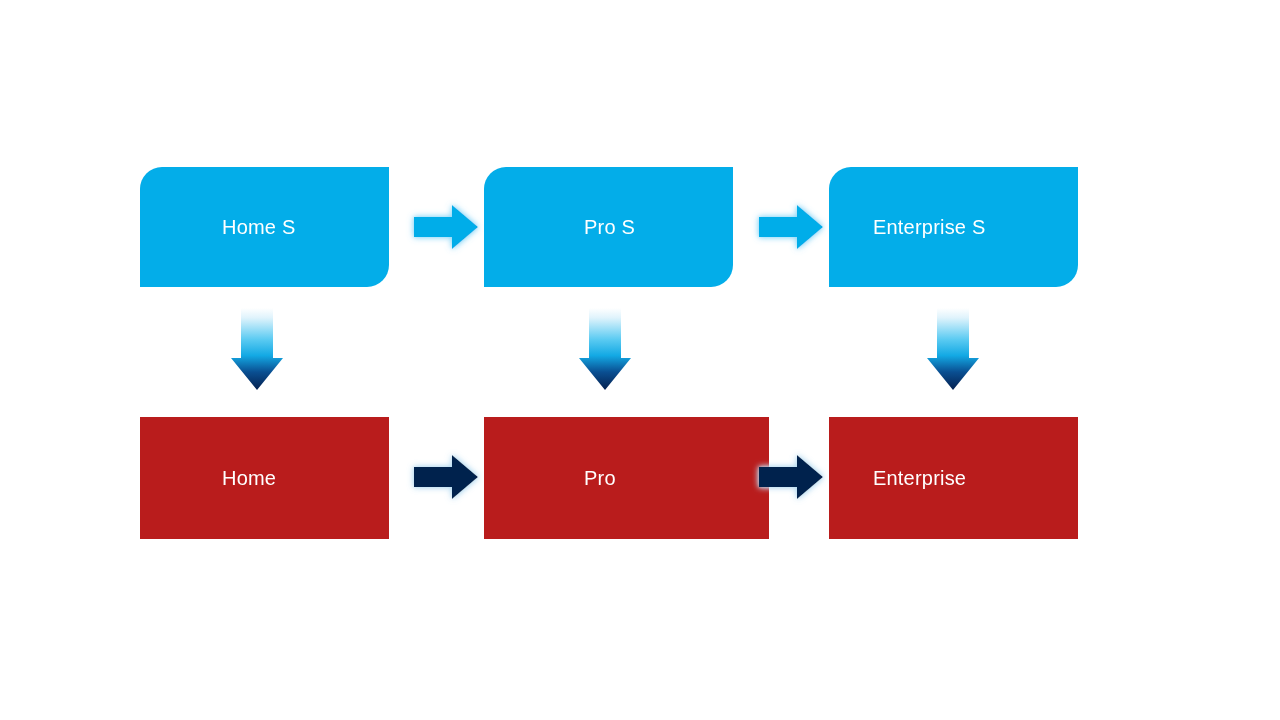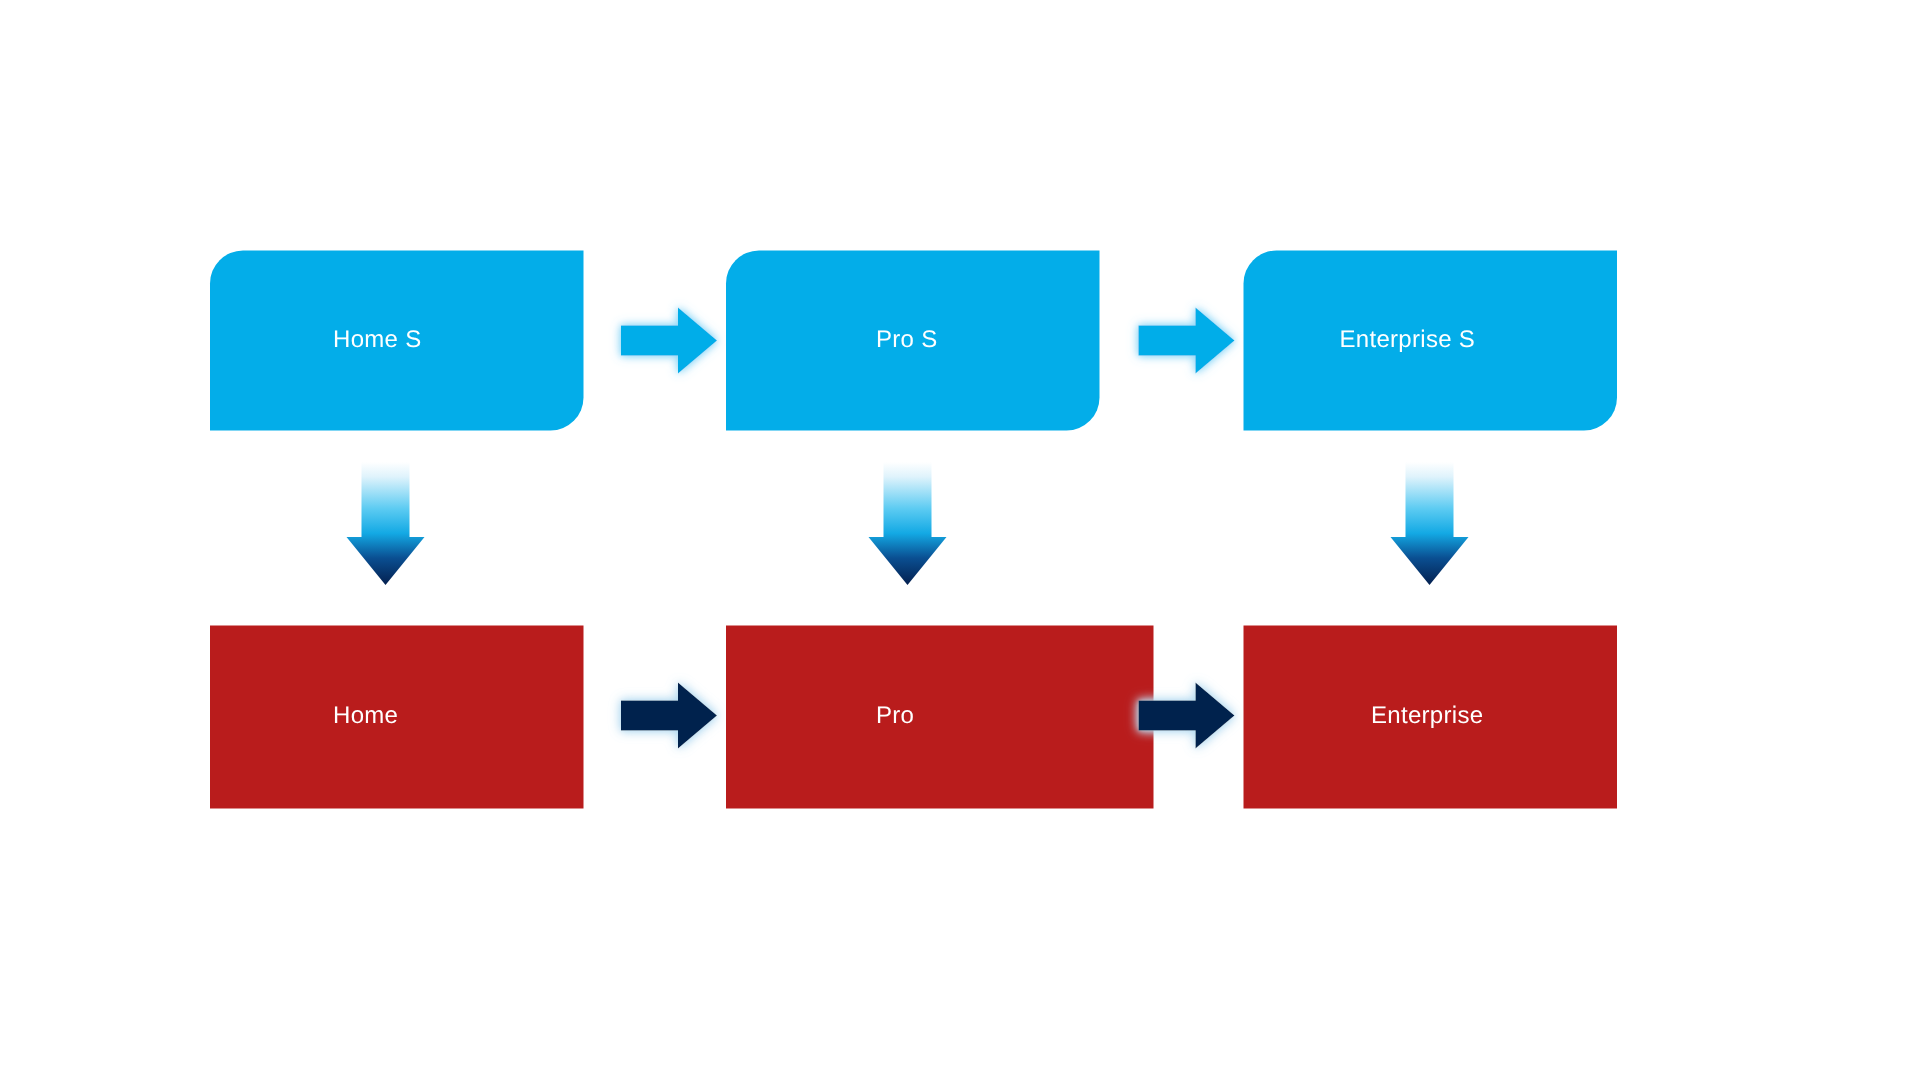--- a/index.html
+++ b/index.html
@@ -27,21 +27,21 @@
   
   .node {
     position: absolute;
     display: flex;
     align-items: center;
     box-sizing: border-box;
   }
 
   .node .node-label {
     color: #ffffff;
-    font-size: 16px;
+    font-size: 20px;
     font-weight: 400;
     letter-spacing: 0.2px;
     white-space: nowrap;
     line-height: 1;
     text-align: center;
   }
 
   
   .node-top {
     background: #03ade9;
@@ -66,22 +66,22 @@
   #node-enterprise-s  { left: 829px; top: 167px; width: 249px; height: 120px; }
 
   
   #node-home        { left: 140px; top: 417px; width: 249px; height: 122px; }
   #node-pro         { left: 484px; top: 417px; width: 285px; height: 122px; }
   #node-enterprise  { left: 829px; top: 417px; width: 249px; height: 122px; }
 
   
   #node-pro-s .node-label        { padding-left: 100px; }
   #node-pro .node-label          { padding-left: 100px; }
-  #node-enterprise-s .node-label { padding-left: 64px; }
-  #node-enterprise .node-label   { padding-left: 85px; }
+  #node-enterprise-s .node-label { padding-left: 44px; }
+  #node-enterprise .node-label   { padding-left: 44px; }
 
   
   .arrow {
     position: absolute;
     pointer-events: none;
   }
   .arrow svg { display: block; overflow: visible; }
 
   
   #arrow-h-top-1  { left: 408px; top: 200px; width: 76px; height: 54px; }

